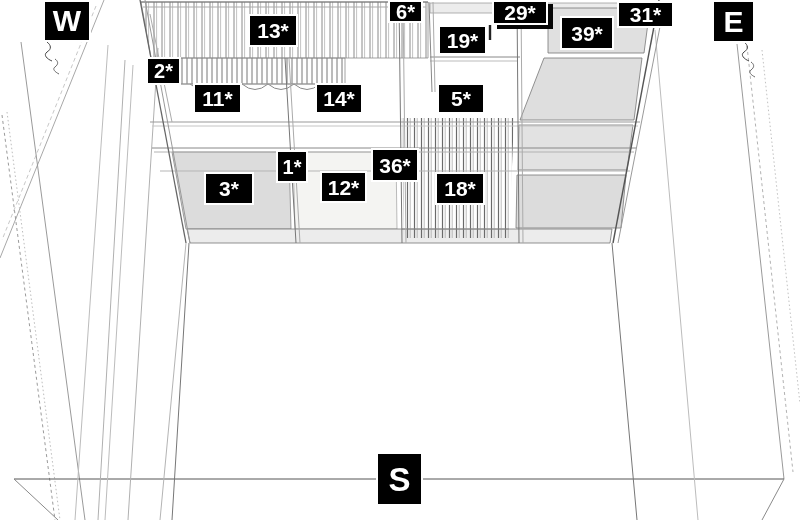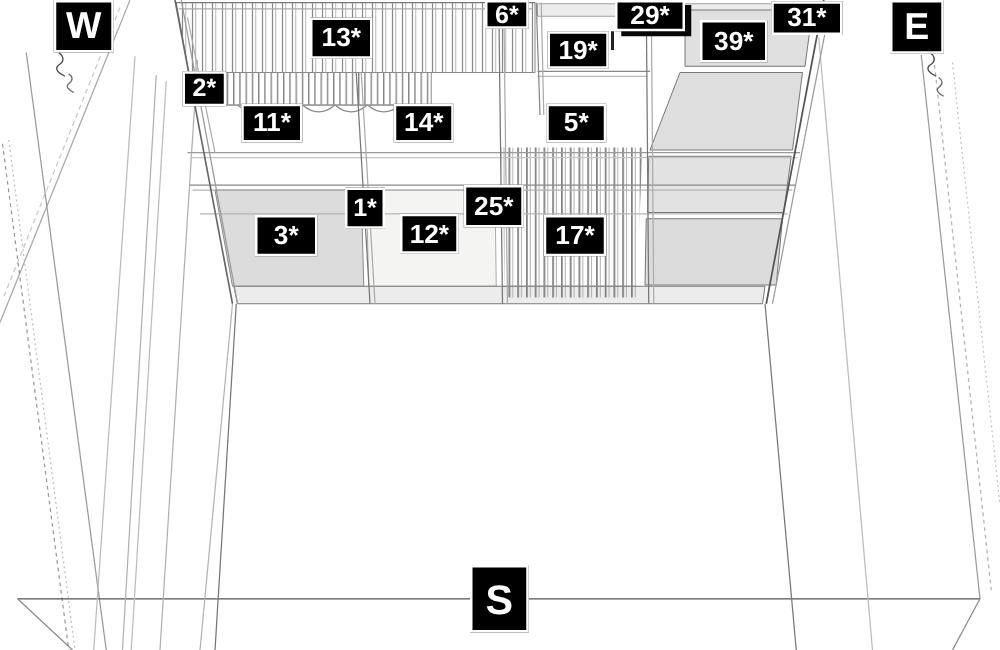--- a/index.html
+++ b/index.html
@@ -128,18 +128,18 @@
   <div class="marker" style="left:248px;top:14px;width:50px;height:33px">13*</div>
   <div class="marker" style="left:438px;top:25px;width:49px;height:30px">19*</div>
   <div class="marker" style="left:560px;top:16px;width:54px;height:34px">39*</div>
   <div class="marker small" style="left:146px;top:57px;width:35px;height:28px">2*</div>
 
 
   <div class="marker" style="left:193px;top:83px;width:49px;height:31px">11*</div>
   <div class="marker" style="left:315px;top:83px;width:48px;height:31px">14*</div>
   <div class="marker" style="left:437px;top:83px;width:48px;height:31px">5*</div>
   <div class="marker small" style="left:276px;top:150px;width:32px;height:33px">1*</div>
-  <div class="marker" style="left:371px;top:148px;width:48px;height:34px">25*</div>
+  <div class="marker" style="left:371px;top:148px;width:48px;height:34px">36*</div>
   <div class="marker" style="left:204px;top:172px;width:50px;height:33px">3*</div>
   <div class="marker" style="left:320px;top:171px;width:47px;height:32px">12*</div>
-  <div class="marker" style="left:435px;top:172px;width:50px;height:33px">17*</div>
+  <div class="marker" style="left:435px;top:172px;width:50px;height:33px">18*</div>
 
 </div>
 
 </body></html>

